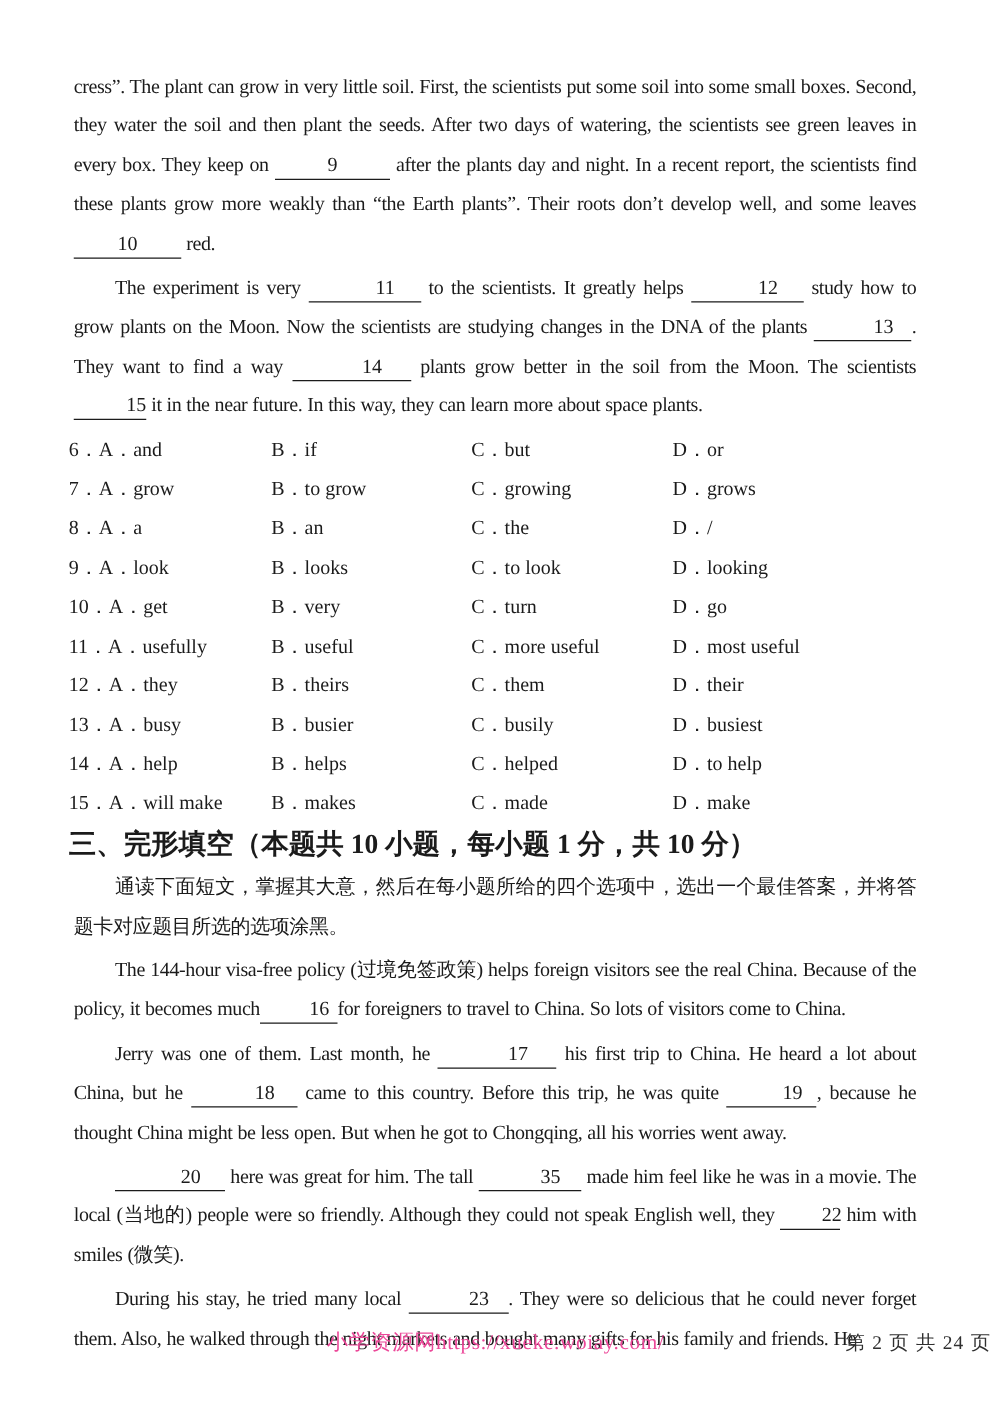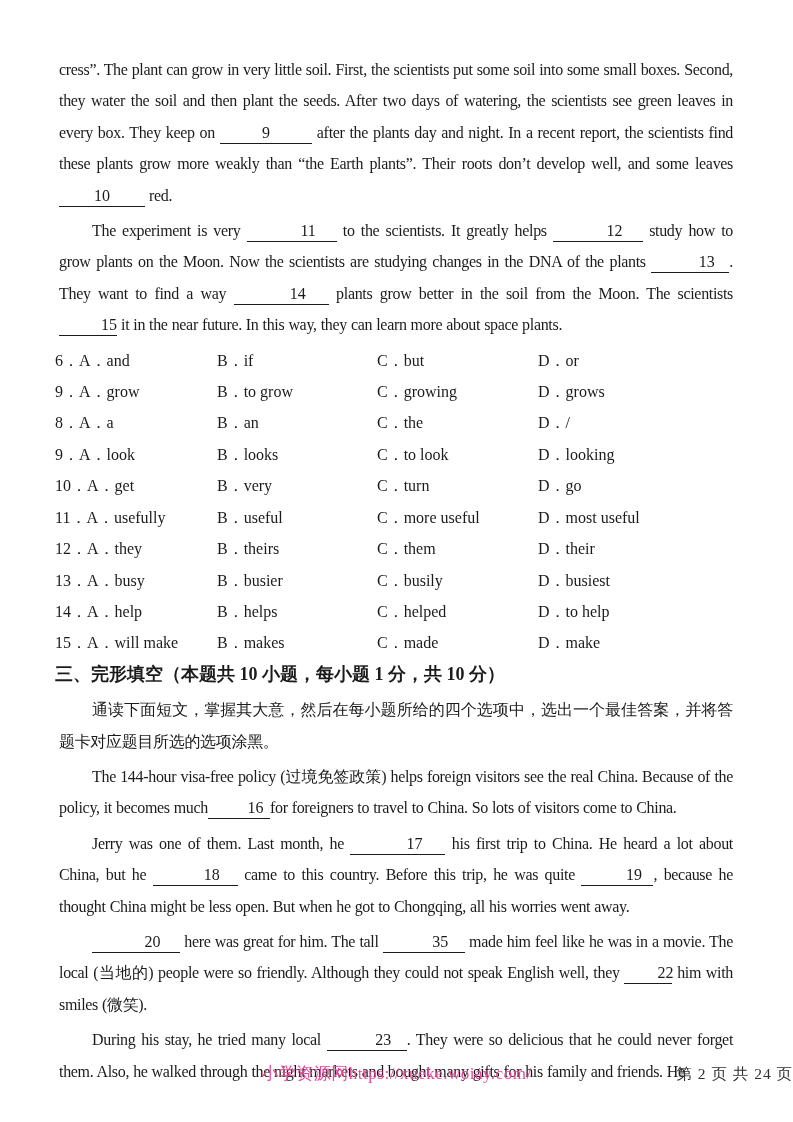--- a/index.html
+++ b/index.html
@@ -34,21 +34,21 @@
   .opts{margin:0;}
   .opt-row{
     display:grid;
     grid-template-columns:162px 160px 161px 1fr;
     font-size:16px;
     line-height:31.4px;
   }
   .opt-cell{white-space:nowrap;}
   .heading{
     margin:0;
-    font-size:18px;
+    font-size:22px;
     font-weight:700;
     line-height:31.4px;
   }
   .cjk{letter-spacing:0;}
   .footer{
     position:absolute;left:0;top:1058px;width:793px;height:36px;
   }
   .watermark{
     position:absolute;top:4px;left:0;width:100%;
     text-align:center;
@@ -76,21 +76,21 @@
     <p class="line indent"><span>The experiment is very </span><span class="blank" style="width:90px">11</span><span> to the scientists. It greatly helps </span><span class="blank" style="width:90px">12</span><span> study how to grow plants on the Moon. Now the scientists are studying changes in the DNA of the plants </span><span class="blank" style="width:78px">13</span><span>. They want to find a way </span><span class="blank" style="width:95px">14</span><span> plants grow better in the soil from the Moon. The scientists </span><span class="blank left" style="width:55px">15</span><span> it in the near future. In this way, they can learn more about space plants.</span></p>
 
     <div class="opts">
       <div class="opt-row">
           <span class="opt-cell">6．A．and</span>
           <span class="opt-cell">B．if</span>
           <span class="opt-cell">C．but</span>
           <span class="opt-cell">D．or</span>
         </div>
       <div class="opt-row">
-          <span class="opt-cell">9．A．grow</span>
+          <span class="opt-cell">7．A．grow</span>
           <span class="opt-cell">B．to grow</span>
           <span class="opt-cell">C．growing</span>
           <span class="opt-cell">D．grows</span>
         </div>
       <div class="opt-row">
           <span class="opt-cell">8．A．a</span>
           <span class="opt-cell">B．an</span>
           <span class="opt-cell">C．the</span>
           <span class="opt-cell">D．/</span>
         </div>

